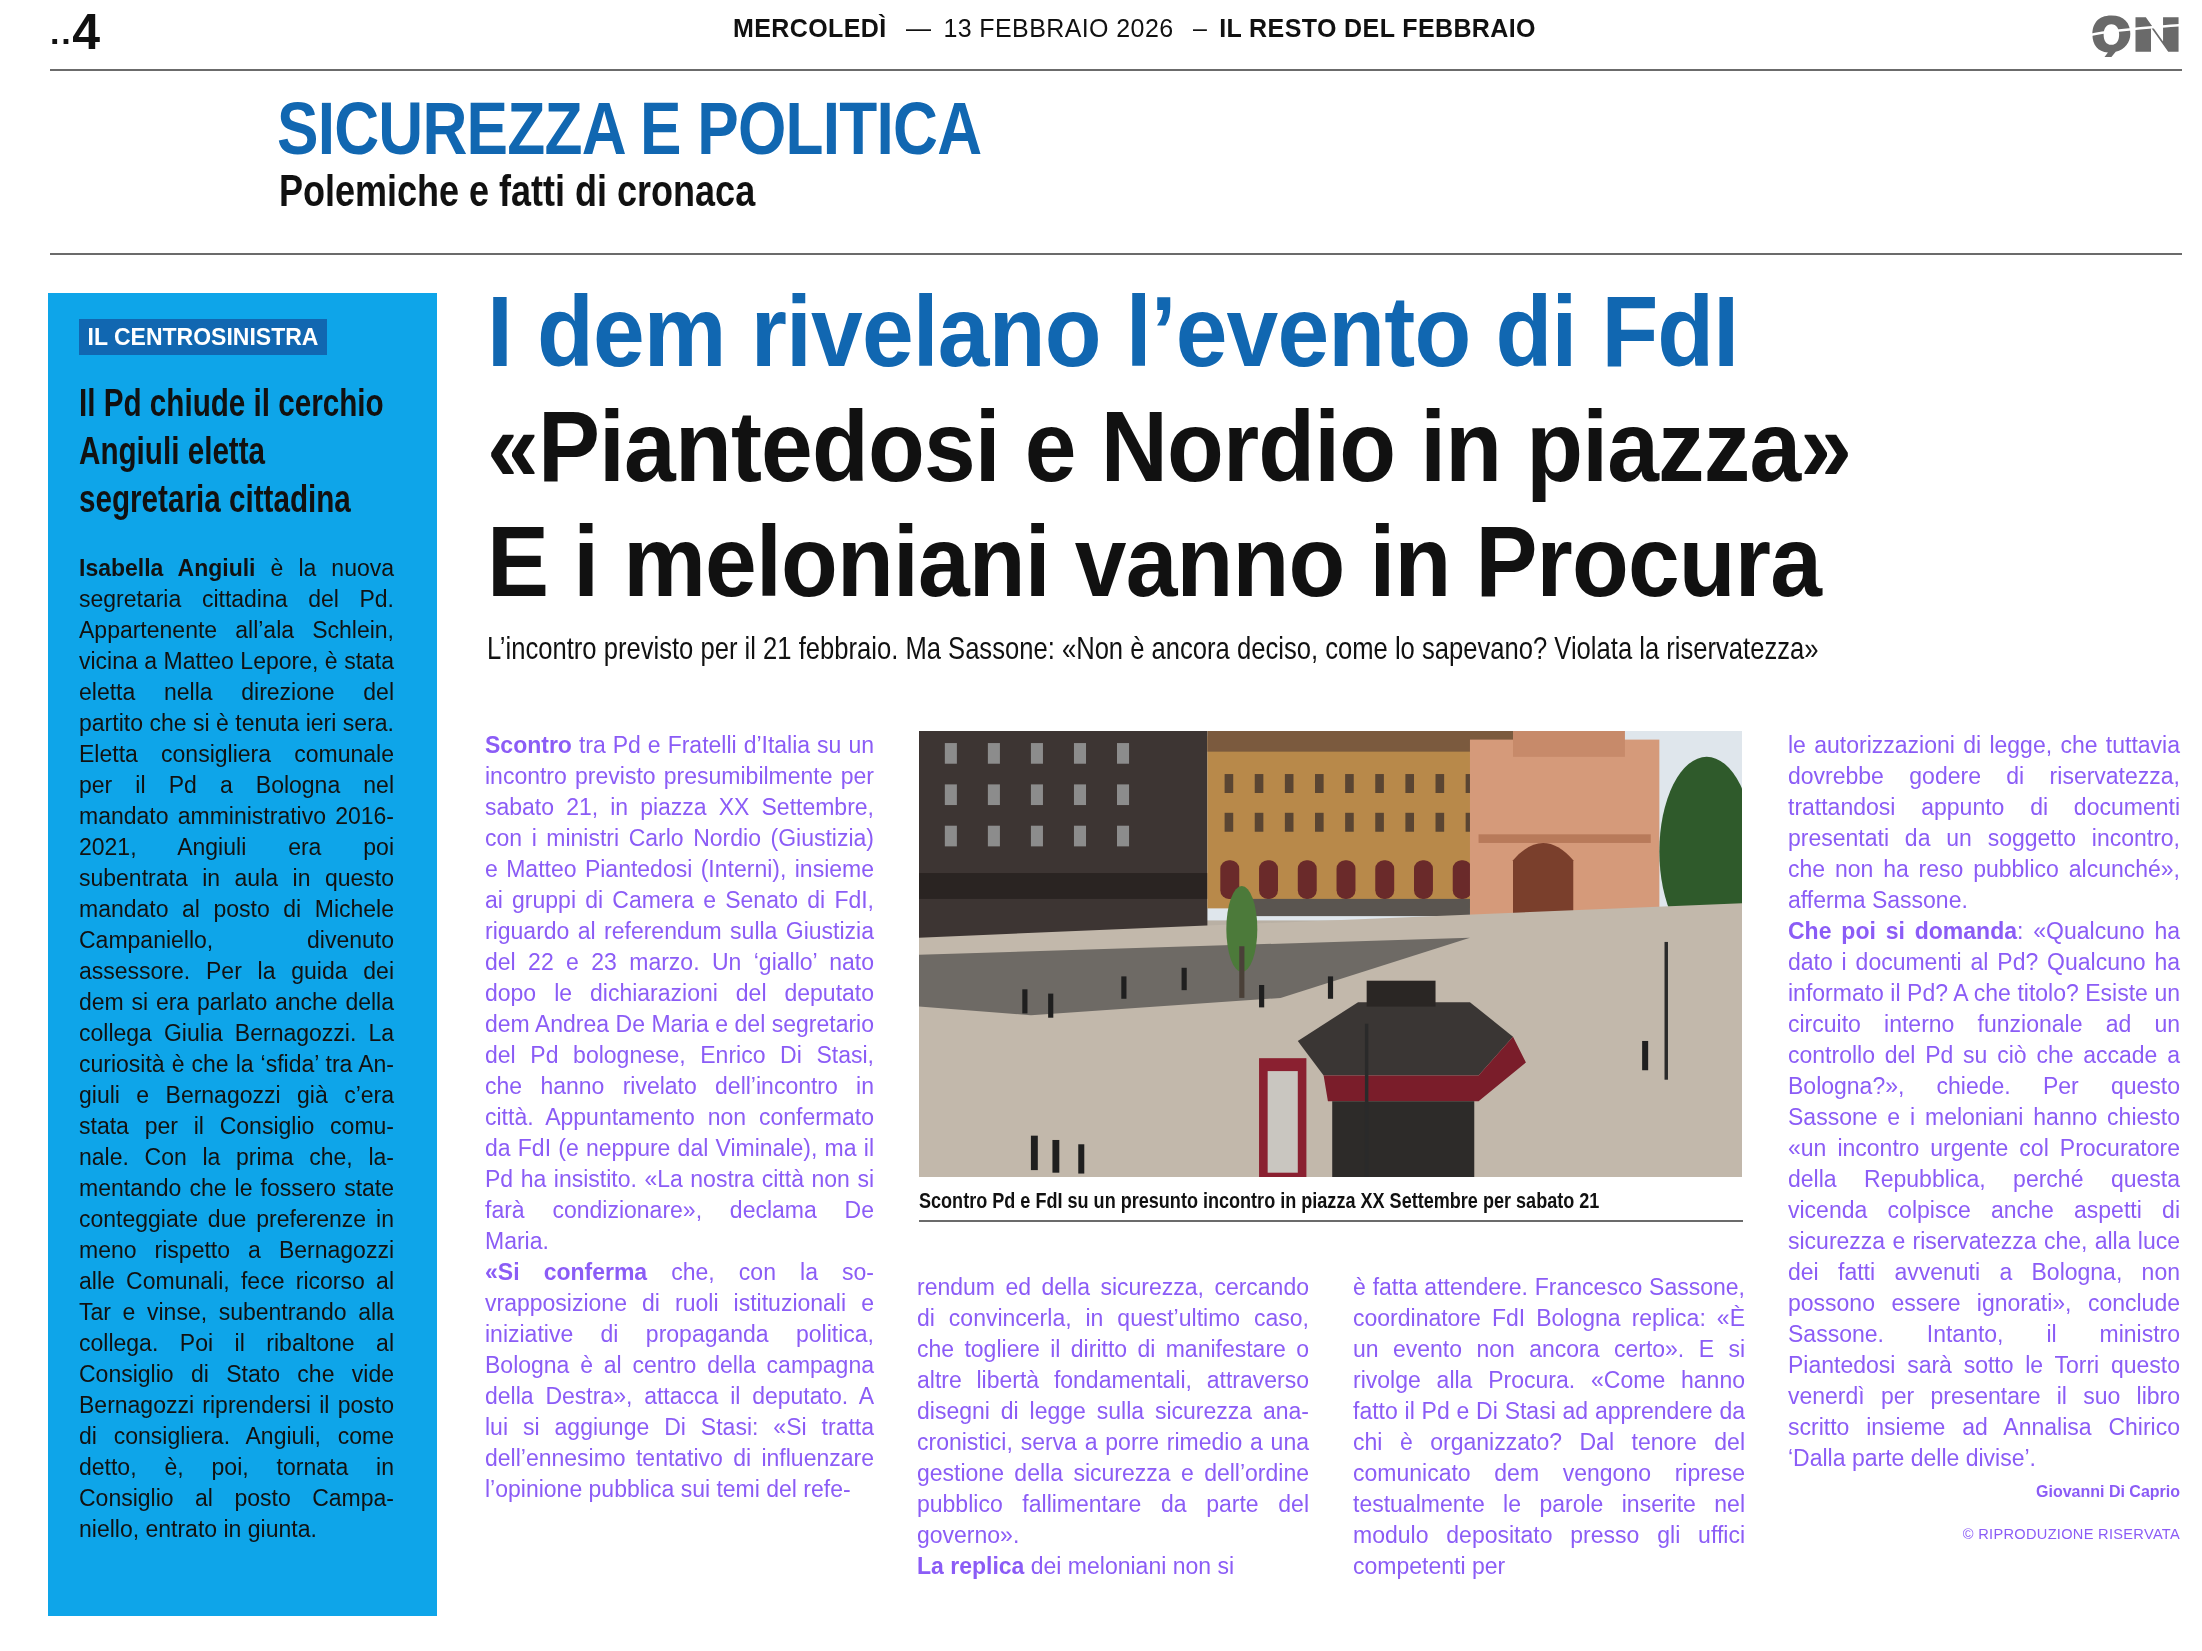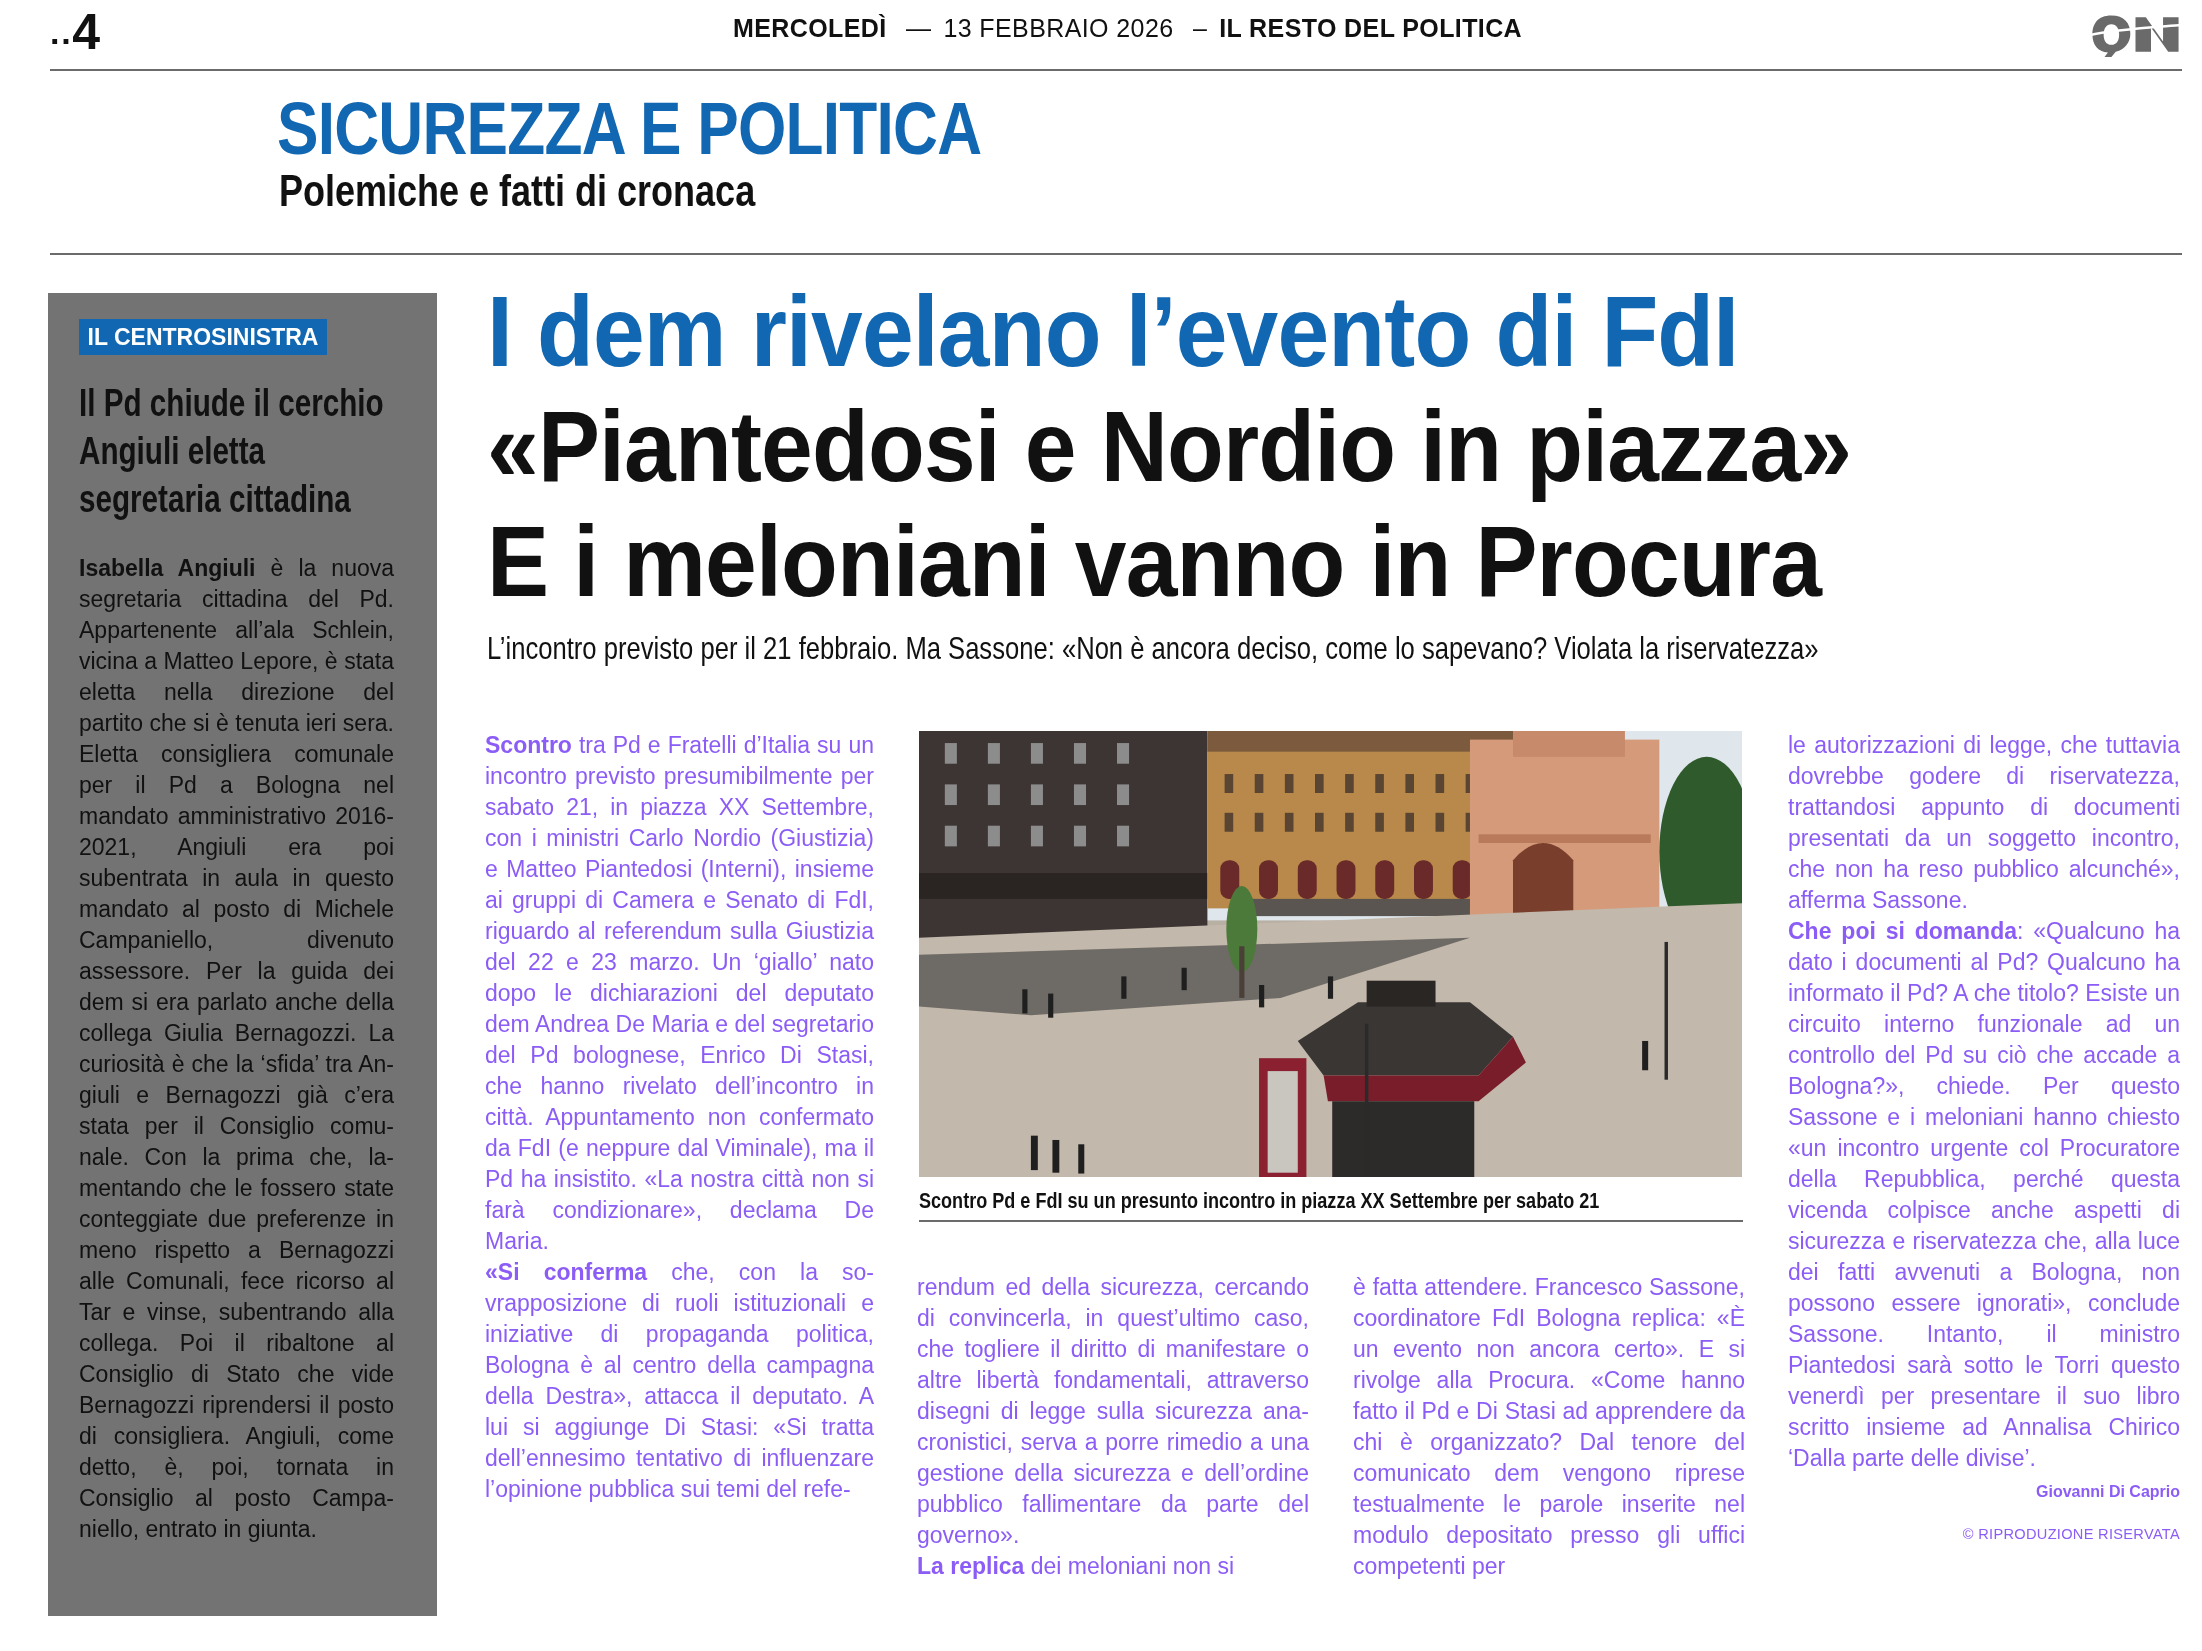--- a/index.html
+++ b/index.html
@@ -16,21 +16,21 @@
   .dateline .paper { font-weight: 700; }
   .qn-logo { position: absolute; left: 2089px; top: 12px; width: 93px; height: 45px; }
   .rule-top { position: absolute; left: 50px; top: 69px; width: 2132px; height: 1.7px; background: #6b6b6b; }
 
   
   .section-title { position: absolute; left: 277px; top: 86px; font-size: 74px; font-weight: 700; color: #1167b1; letter-spacing: -0.9px; transform: scaleX(0.84); transform-origin: left top; white-space: nowrap; }
   .section-subtitle { position: absolute; left: 279px; top: 165px; font-size: 45px; font-weight: 700; color: #111; transform: scaleX(0.8); transform-origin: left top; white-space: nowrap; }
   .rule-section { position: absolute; left: 50px; top: 253px; width: 2132px; height: 1.7px; background: #6b6b6b; }
 
   
-  .sidebar { position: absolute; left: 48px; top: 293px; width: 389px; height: 1323px; background: #737373; }
+  .sidebar { position: absolute; left: 48px; top: 293px; width: 389px; height: 1323px; background: #0ea5e9; }
   .sidebar .kicker { position: absolute; left: 31px; top: 26px; height: 36px; padding: 0 8.6px; background: #1167b1; color: #fff; font-size: 23px; font-weight: 700; line-height: 36px; white-space: nowrap; }
   .sidebar .sb-title { position: absolute; left: 31px; top: 86px; width: 361px; font-size: 38px; font-weight: 700; line-height: 48px; color: #111; transform: scaleX(0.78); transform-origin: left top; }
   .sidebar .sb-title div { white-space: nowrap; }
   .sidebar .sb-body { position: absolute; left: 31px; top: 260px; width: 315px; font-size: 23px; line-height: 31px; color: #111; text-align: justify; hyphens: manual; }
   .sb-body b { font-weight: 700; }
 
   
   .headline { position: absolute; left: 487px; top: 274px; }
   .headline .h1 { font-size: 100px; font-weight: 700; color: #1167b1; line-height: 115px; white-space: nowrap; transform: scaleX(0.93); transform-origin: left top; letter-spacing: -0.9px; }
   .headline .h2 { font-size: 100px; font-weight: 700; color: #111; line-height: 115px; white-space: nowrap; transform: scaleX(0.93); transform-origin: left top; letter-spacing: -0.9px; }
@@ -55,21 +55,21 @@
 </head>
 <body>
 
 <div class="page-num">
   <span class="dots">..</span><span class="num">4</span>
 </div>
 
 <div class="dateline">
   <span class="day">MERCOLEDÌ</span>
   <span class="sep">—</span><span>13 FEBBRAIO 2026</span>
-  <span class="sep">–</span><span class="paper">IL RESTO DEL POLITICA</span>
+  <span class="sep">–</span><span class="paper">IL RESTO DEL FEBBRAIO</span>
 </div>
 
 <div class="qn-logo">
   <svg width="93" height="45" viewBox="0 0 108 52">
     <g fill="#6a6a6a">
       <path d="M26 4 C10 4 4 14 4 26 C4 38 10 46 22 47 L18 52 L26 52 L31 46 C42 43 48 35 48 25 C48 13 41 4 26 4 Z M26 14 C32 14 35 19 35 26 C35 33 32 38 26 38 C20 38 17 33 17 26 C17 19 20 14 26 14 Z"></path>
       <path d="M54 6 L66 6 L86 34 L86 6 L104 6 L104 46 L92 46 L72 18 L72 46 L54 46 Z"></path>
     </g>
     <path d="M0 27 C30 20 70 18 108 15" stroke="#ffffff" stroke-width="3" fill="none"></path>
   </svg>

